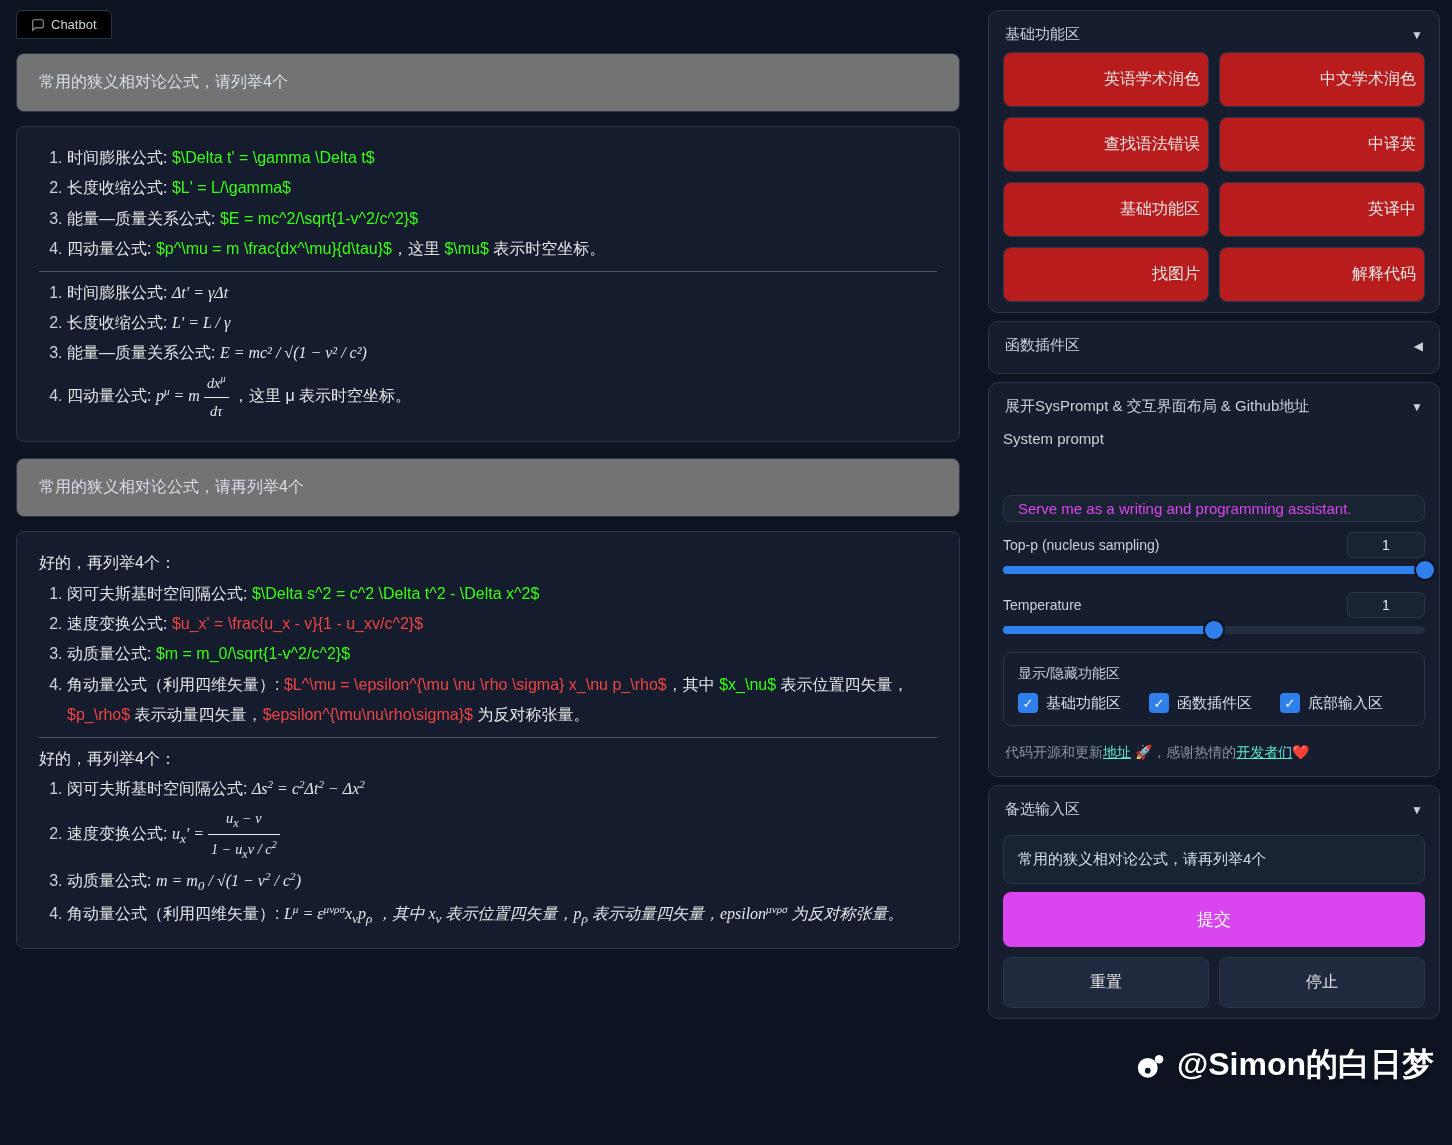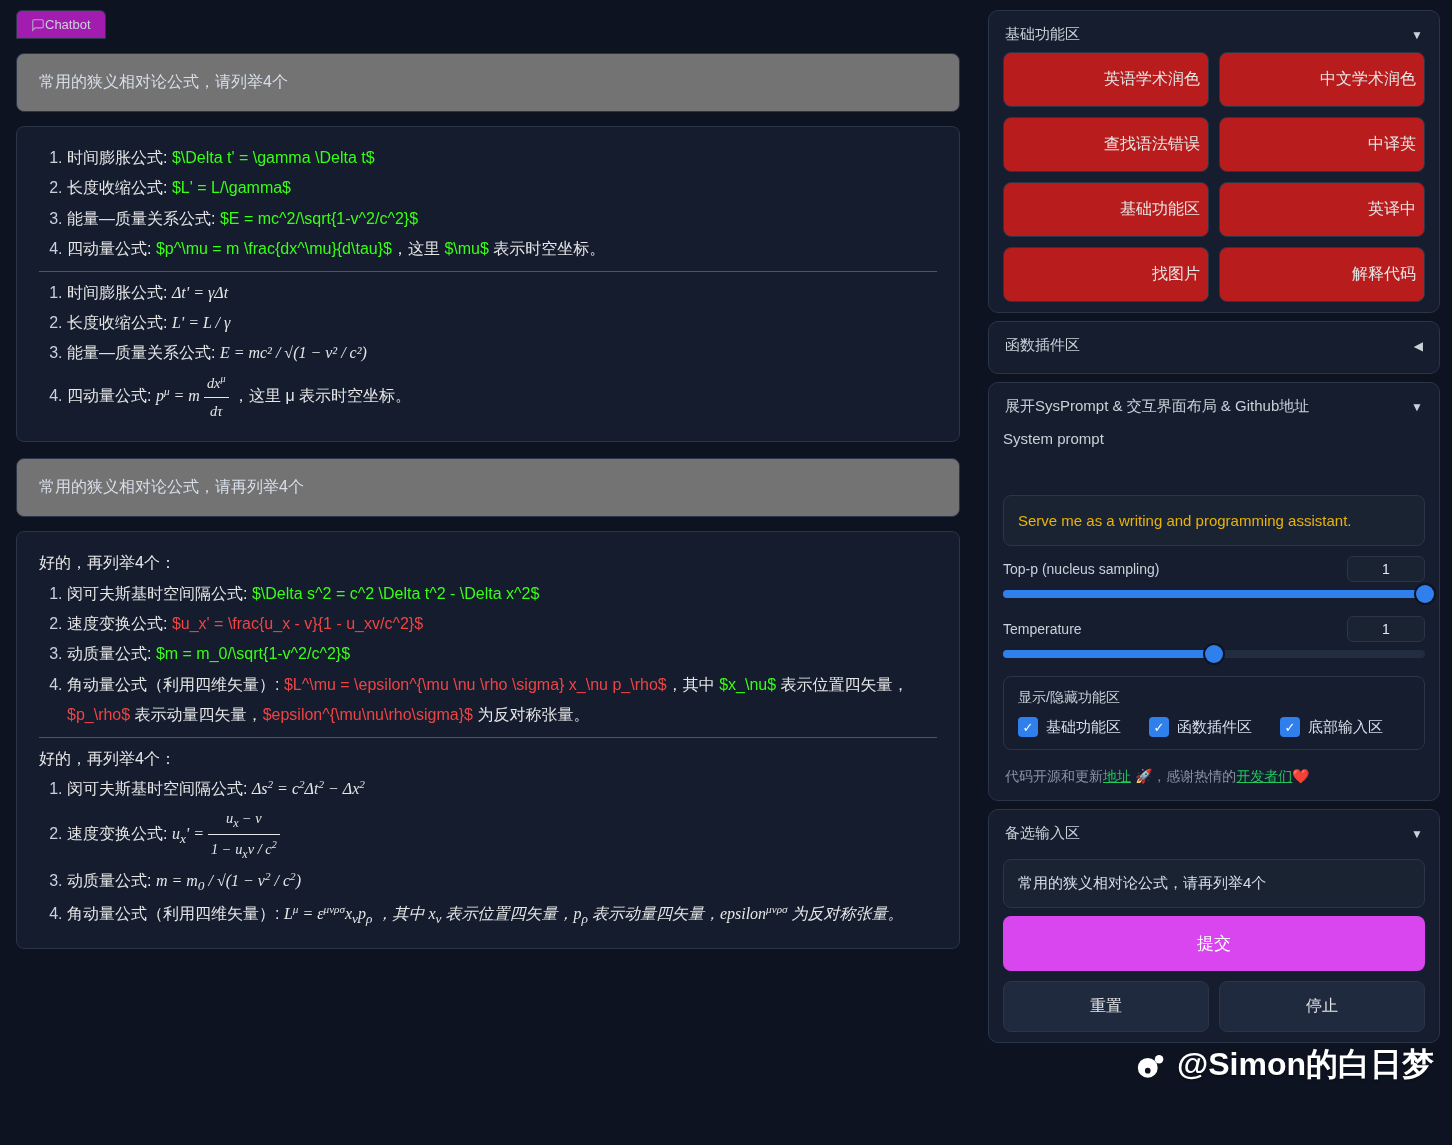--- a/index.html
+++ b/index.html
@@ -9,22 +9,22 @@
   font-family: -apple-system, BlinkMacSystemFont, "Segoe UI", Arial, sans-serif;
   font-size: 14px;
   width: 1452px;
   height: 1145px;
   overflow: hidden;
 }
 .app { display: flex; height: 100%; }
 .left { flex: 1; padding: 10px 16px; overflow-y: auto; }
 .right { width: 476px; padding: 10px 12px; display: flex; flex-direction: column; gap: 8px; }
 .tab {
-  display: inline-flex; align-items: center; gap: 0;
-  background: #a21caf; border: 1px solid #2a3548; border-radius: 6px 6px 0 0;
+  display: inline-flex; align-items: center; gap: 6px;
+  background: #000000; border: 1px solid #2a3548; border-radius: 6px 6px 0 0;
   padding: 6px 14px; font-size: 13px; color: #c9d1d9;
 }
 .tab .icon { width: 14px; height: 14px; opacity: 0.7; }
 .msg-user {
   background: #737373; border: 1px solid #2a3548; border-radius: 8px;
   padding: 18px 22px; margin: 14px 0; color: #d8dee9; font-size: 16px;
 }
 .msg-bot {
   background: #141c2e; border: 1px solid #2a3548; border-radius: 8px;
   padding: 16px 22px; margin: 8px 0 16px 0; font-size: 16px; line-height: 1.9;
@@ -50,21 +50,21 @@
 .panel-head .arrow { font-size: 12px; }
 .btn-grid { display: grid; grid-template-columns: 1fr 1fr; gap: 10px; }
 .btn {
   background: #b91c1c; border: 1px solid #2a3548; border-radius: 8px;
   padding: 16px 8px; color: #e6e6e6; font-size: 16px; text-align: right;
   cursor: pointer; font-weight: 500;
 }
 .sect-label { color: #c9d1d9; font-size: 15px; margin: 6px 0; }
 .prompt-box {
   background: #1a2332; border: 1px solid #2a3548; border-radius: 8px;
-  padding: 16px 14px; color: #eab308; font-size: 15px; margin-top: 48px;
+  padding: 4px 14px; color: #d946ef; font-size: 15px; margin-top: 48px;
 }
 .slider-row { margin: 10px 0 18px 0; }
 .slider-head { display: flex; justify-content: space-between; align-items: center; margin-bottom: 8px; }
 .slider-val {
   background: #1a2332; border: 1px solid #2a3548; border-radius: 6px;
   padding: 4px 0; width: 78px; text-align: center; color: #e6e6e6; font-size: 14px;
 }
 .slider { position: relative; height: 8px; background: #232d40; border-radius: 4px; }
 .slider .fill { position: absolute; left: 0; top: 0; height: 100%; background: #2f80ed; border-radius: 4px; }
 .slider .thumb {
@@ -76,21 +76,21 @@
   background: #151d2e; border: 1px solid #2a3548; border-radius: 8px;
   padding: 12px 14px; margin-top: 8px;
 }
 .check-row { display: flex; gap: 28px; flex-wrap: wrap; margin-top: 10px; }
 .chk { display: inline-flex; align-items: center; gap: 8px; font-size: 15px; color: #d8dee9; }
 .chk .box {
   width: 20px; height: 20px; background: #2f80ed; border-radius: 4px;
   display: inline-flex; align-items: center; justify-content: center; color: #fff; font-size: 13px;
 }
 .footer-text { font-size: 14px; color: #8a93a6; padding: 4px 2px; }
-.footer-text a { color: #22c55e; text-decoration: underline; }
+.footer-text a { color: #5eead4; text-decoration: underline; }
 .input-box {
   background: #1a2332; border: 1px solid #2a3548; border-radius: 8px;
   padding: 14px 14px; color: #d8dee9; font-size: 15px; margin: 8px 0;
 }
 .btn-orange {
   background: #d946ef; color: #fff; border: none; border-radius: 8px;
   padding: 16px 8px; font-size: 17px; text-align: center; cursor: pointer;
   font-weight: 500; width: 100%;
 }
 .btn-row2 { display: grid; grid-template-columns: 1fr 1fr; gap: 10px; margin-top: 10px; }

